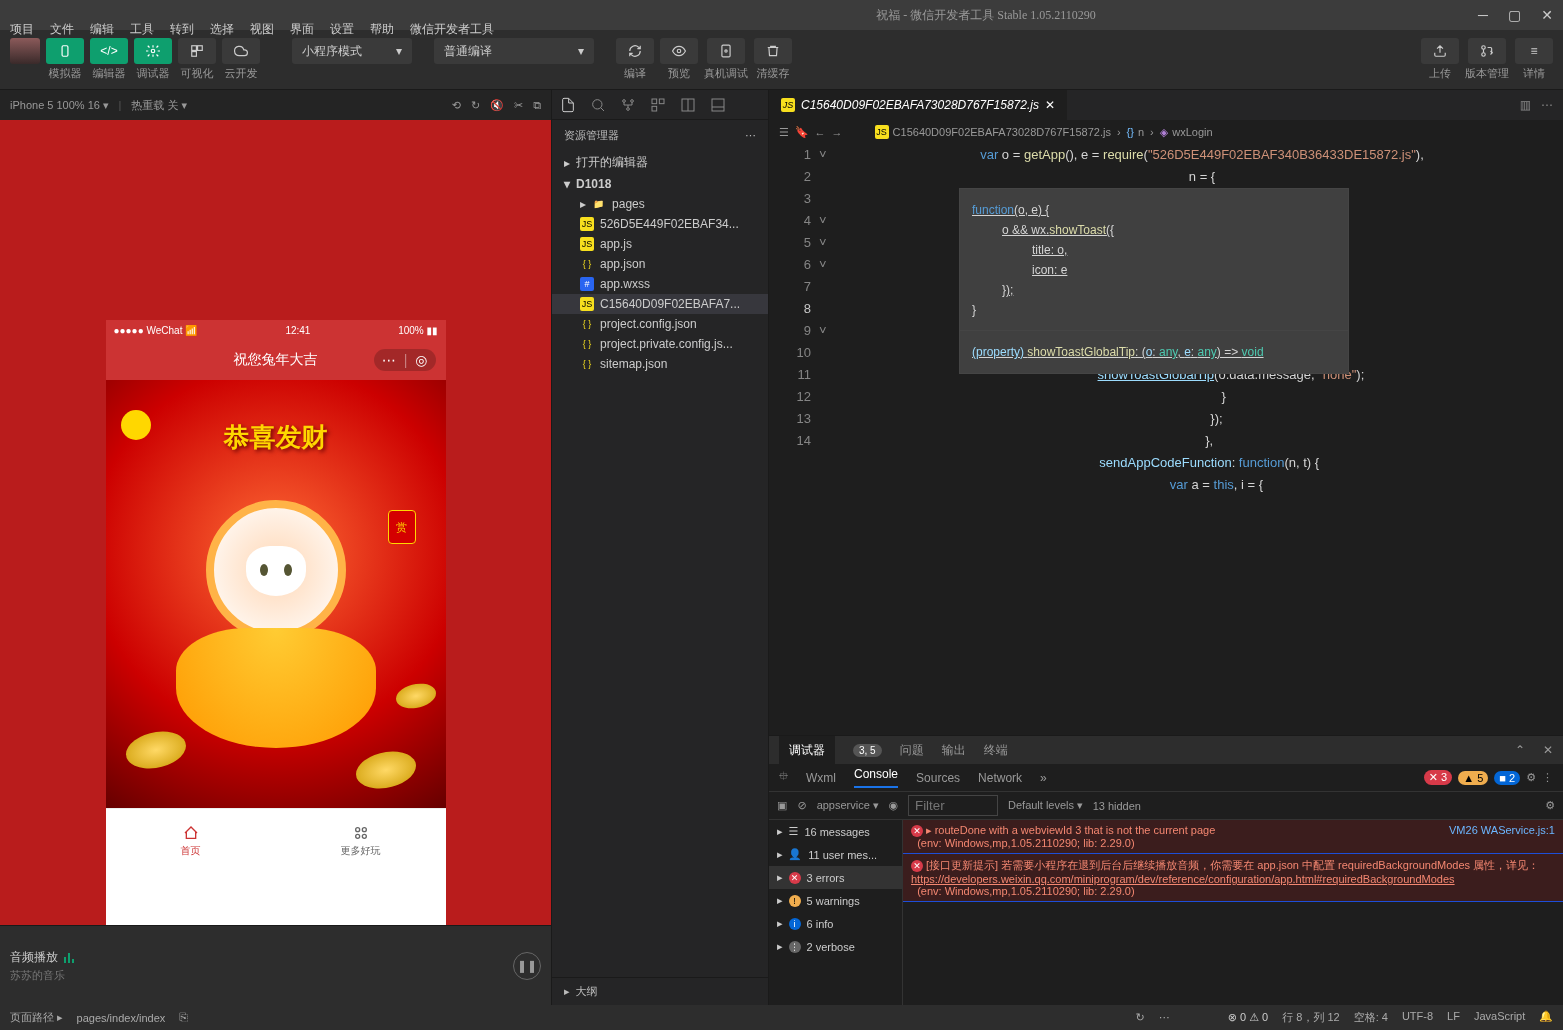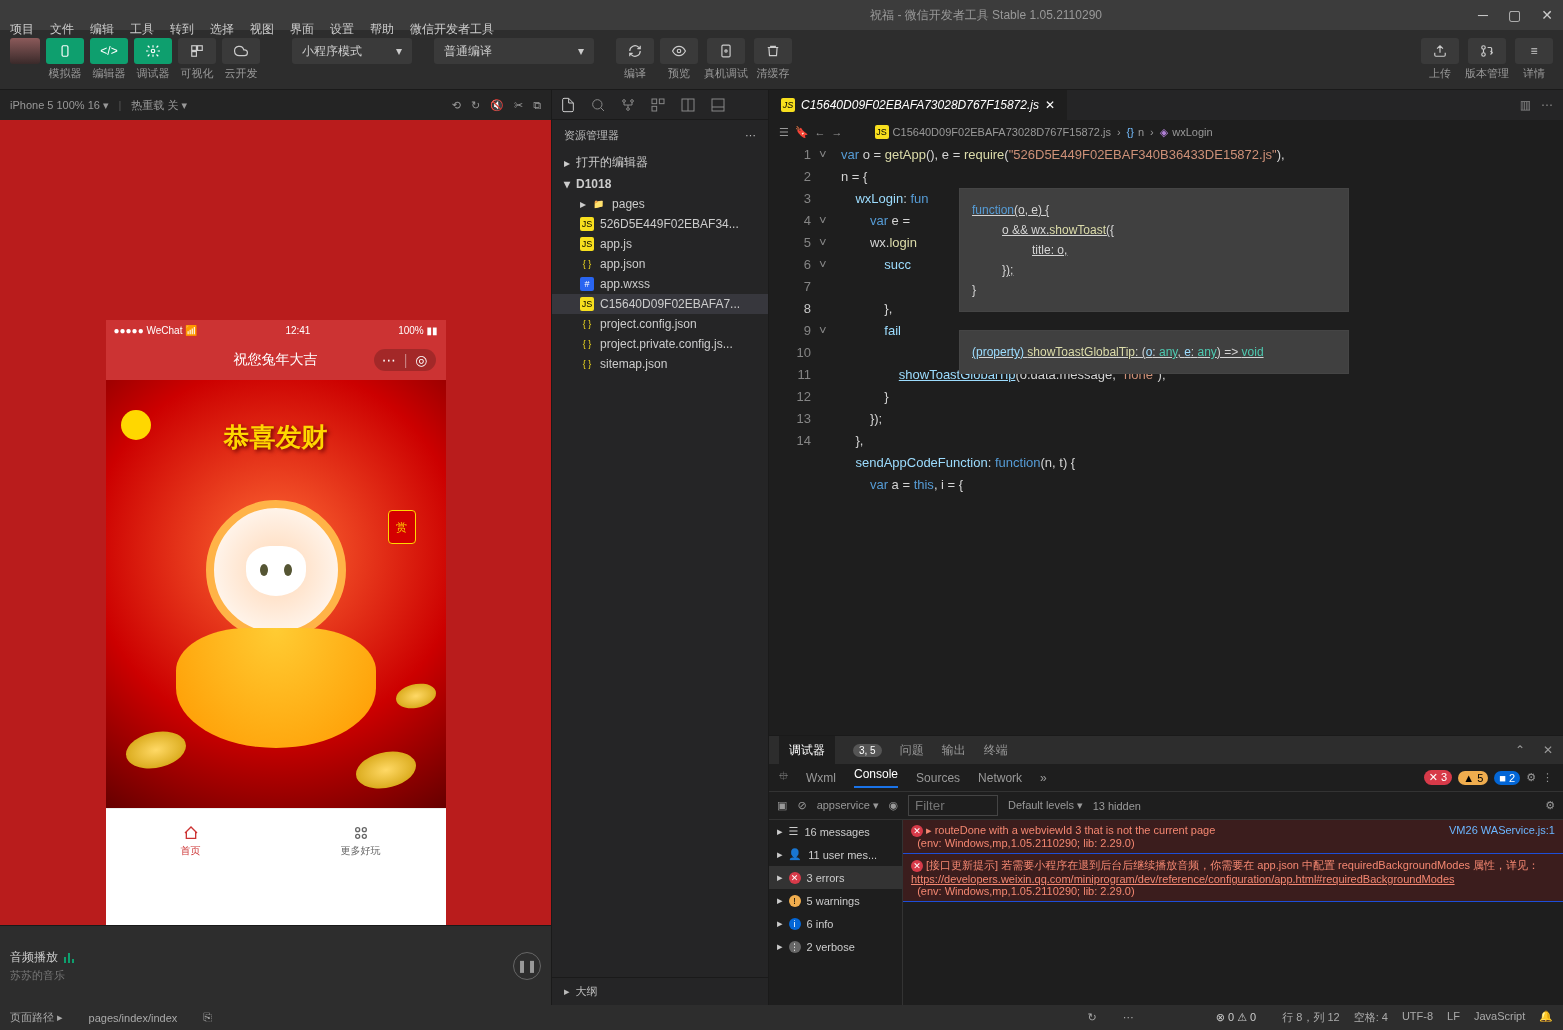--- a/index.html
+++ b/index.html
@@ -1,20 +1,20 @@
 <!DOCTYPE html>
 <html><head>
 <meta charset="utf-8">
 <style>
 * { margin: 0; padding: 0; box-sizing: border-box; font-family: "Microsoft YaHei", -apple-system, sans-serif; }
 body { background: #1e1e1e; color: #ccc; font-size: 12px; overflow: hidden; width: 1563px; height: 1030px; }
 .titlebar { height: 30px; background: #3c3c3c; display: flex; align-items: center; padding: 0 10px; }
 .menubar { display: flex; gap: 16px; }
 .menubar span { color: #ccc; cursor: pointer; margin-top: 28px; }
-.title-center { flex: 1; text-align: center; color: #999; }
+.title-center { flex: 1; text-align: center; color: #999; font-family: Liberation Serif, serif; }
 .win-controls { display: flex; gap: 20px; color: #ccc; font-size: 14px; }
 .toolbar { height: 60px; background: #2d2d2d; display: flex; align-items: flex-start; padding: 8px 10px; gap: 6px; border-bottom: 1px solid #1a1a1a; }
 .tool-btn { background: #0e9f6e; color: #fff; width: 38px; height: 26px; display: flex; align-items: center; justify-content: center; border-radius: 3px; }
 .tool-btn.dark { background: #3a3a3a; color: #ccc; }
 .tool-label { font-size: 11px; color: #999; margin-top: 2px; text-align: center; }
 .tool-col { display: flex; flex-direction: column; align-items: center; }
 .dropdown { background: #3a3a3a; color: #ccc; padding: 4px 10px; border-radius: 3px; min-width: 120px; display: flex; justify-content: space-between; align-items: center; height: 26px; }
 .main { display: flex; height: calc(100% - 90px - 25px); }
 .simulator-pane { width: 552px; background: #242424; display: flex; flex-direction: column; border-right: 1px solid #1a1a1a; }
 .sim-header { height: 30px; display: flex; align-items: center; padding: 0 10px; gap: 10px; color: #999; font-size: 11px; }
@@ -60,21 +60,21 @@
 .outline { border-top: 1px solid #1a1a1a; padding: 6px 12px; font-size: 11px; color: #bbb; display: flex; align-items: center; gap: 6px; }
 .editor-pane { flex: 1; display: flex; flex-direction: column; background: #1e1e1e; min-width: 0; }
 .tabs { height: 30px; background: #252526; display: flex; align-items: center; }
 .tab { padding: 0 12px; height: 100%; display: flex; align-items: center; gap: 6px; background: #1e1e1e; color: #fff; font-style: italic; font-size: 12px; }
 .tab-actions { margin-left: auto; display: flex; gap: 10px; padding: 0 10px; color: #888; }
 .breadcrumb { height: 24px; display: flex; align-items: center; padding: 0 10px; gap: 6px; font-size: 11px; color: #999; }
 .breadcrumb .crumb { display: flex; align-items: center; gap: 4px; }
 .code-area { flex: 1; position: relative; font-family: Consolas, monospace; font-size: 13px; line-height: 22px; overflow: hidden; }
 .gutter { position: absolute; left: 0; top: 0; width: 50px; text-align: right; color: #858585; padding-right: 8px; }
 .fold-gutter { position: absolute; left: 50px; top: 0; width: 18px; color: #888; }
-.code-lines { margin-left: 72px; white-space: pre; color: #d4d4d4; }
+.code-lines { margin-left: 72px; white-space: pre; color: #d4d4d4; text-align: center; }
 .kw { color: #569cd6; } .fn { color: #dcdcaa; } .str { color: #ce9178; } .prop { color: #9cdcfe; }
 .underline { text-decoration: underline; color: #9cdcfe; }
 .current-line { position: absolute; left: 0; right: 0; height: 22px; background: #2a2a2a; z-index: -1; }
 .gutter .current { color: #c6c6c6; }
 .hover-popup { position: absolute; background: #404040; border: 1px solid #454545; padding: 11px 12px; font-size: 12px; line-height: 20px; color: #d4d4d4; z-index: 10; min-width: 380px; text-decoration: underline; }
 .devtools { height: 270px; border-top: 1px solid #1a1a1a; display: flex; flex-direction: column; background: #1e1e1e; }
 .dev-tabs { height: 28px; display: flex; align-items: center; padding: 0 10px; gap: 18px; color: #999; font-size: 12px; background: #2d2d2d; position: relative; }
 .dev-tabs .active { color: #fff; background: #1e1e1e; padding: 6px 10px; }
 .badge { background: #555; color: #fff; border-radius: 8px; padding: 1px 6px; font-size: 10px; }
 .dev-subtabs { height: 28px; display: flex; align-items: center; padding: 0 10px; gap: 18px; color: #999; font-size: 12px; border-bottom: 1px solid #333; }
@@ -90,21 +90,21 @@
 .cs-item.sel { background: #333; }
 .console-msgs { flex: 1; overflow: auto; font-family: Consolas, monospace; font-size: 11px; }
 .msg-err { background: #3b1d1d; color: #f48771; padding: 4px 8px; border-bottom: 1px solid #1d4ed8; }
 .msg-err .link { color: #6cb6ff; float: right; }
 .msg-err .u { text-decoration: underline; }
 .circle-icon { width: 12px; height: 12px; border-radius: 50%; display: inline-flex; align-items: center; justify-content: center; font-size: 9px; color: #fff; flex-shrink: 0; }
 .circle-icon.err { background: #d73a49; }
 .circle-icon.warn { background: #f0ad4e; color: #000; }
 .circle-icon.info { background: #0366d6; }
 .circle-icon.verbose { background: #666; }
-.statusbar { height: 25px; background: #2d2d2d; display: flex; align-items: center; padding: 0 10px; font-size: 11px; color: #aaa; gap: 26px; }
+.statusbar { height: 25px; background: #2d2d2d; display: flex; align-items: center; padding: 0 10px; font-size: 11px; color: #aaa; gap: 14px; }
 .statusbar .right { margin-left: auto; display: flex; gap: 14px; }
 .statusbar .err0 { color: #ccc; }
 svg { display: block; }
 .icon14 { width: 14px; height: 14px; }
 .icon16 { width: 16px; height: 16px; }
 </style>
 </head>
 <body>
 
 <div class="titlebar">
@@ -496,20 +496,21 @@
           <div style="height: 22px;"></div>
           <div style="height: 22px;"></div>
           <div style="height: 22px;"></div>
         </div>
       <div class="code-lines" id="code-lines"><div><span class="kw">var</span> o = <span class="fn">getApp</span>(), e = <span class="fn">require</span>(<span class="str">"526D5E449F02EBAF340B36433DE15872.js"</span>),</div><div>n = {</div><div>    <span class="prop">wxLogin</span>: <span class="kw">fun</span></div><div>        <span class="kw">var</span> e =</div><div>        wx.<span class="fn">login</span></div><div>            <span class="prop">succ</span></div><div>&nbsp;</div><div>            },</div><div>            <span class="prop">fail</span></div><div>&nbsp;</div><div>                <span class="underline">showToastGlobalTip</span>(o.data.message, <span class="str">"none"</span>);</div><div>            }</div><div>        });</div><div>    },</div><div>    <span class="prop">sendAppCodeFunction</span>: <span class="kw">function</span>(n, t) {</div><div>        <span class="kw">var</span> a = <span class="kw">this</span>, i = {</div></div>
 
       <div class="hover-popup" style="top:44px;left:190px;width:390px">
         <div><span class="kw">function</span><span>(o, e) {</span></div>
         <div style="padding-left:30px"><span>o &amp;&amp; wx.</span><span class="fn">showToast</span><span>({</span></div>
         <div style="padding-left:60px">title: o,</div>
+        <div style="padding-left:60px">icon: e</div>
         <div style="padding-left:30px">});</div>
         <div>}</div>
       </div>
       <div class="hover-popup" style="top:186px;left:190px;width:390px">
         <span style="color:#9cdcfe">(property)</span> <span style="color:#dcdcaa">showToastGlobalTip</span>: (<span style="color:#9cdcfe">o</span>: <span style="color:#4ec9b0">any</span>, <span style="color:#9cdcfe">e</span>: <span style="color:#4ec9b0">any</span>) =&gt; <span style="color:#4ec9b0">void</span>
       </div>
     </div>
 
     <div class="devtools">
       <div class="dev-tabs">

